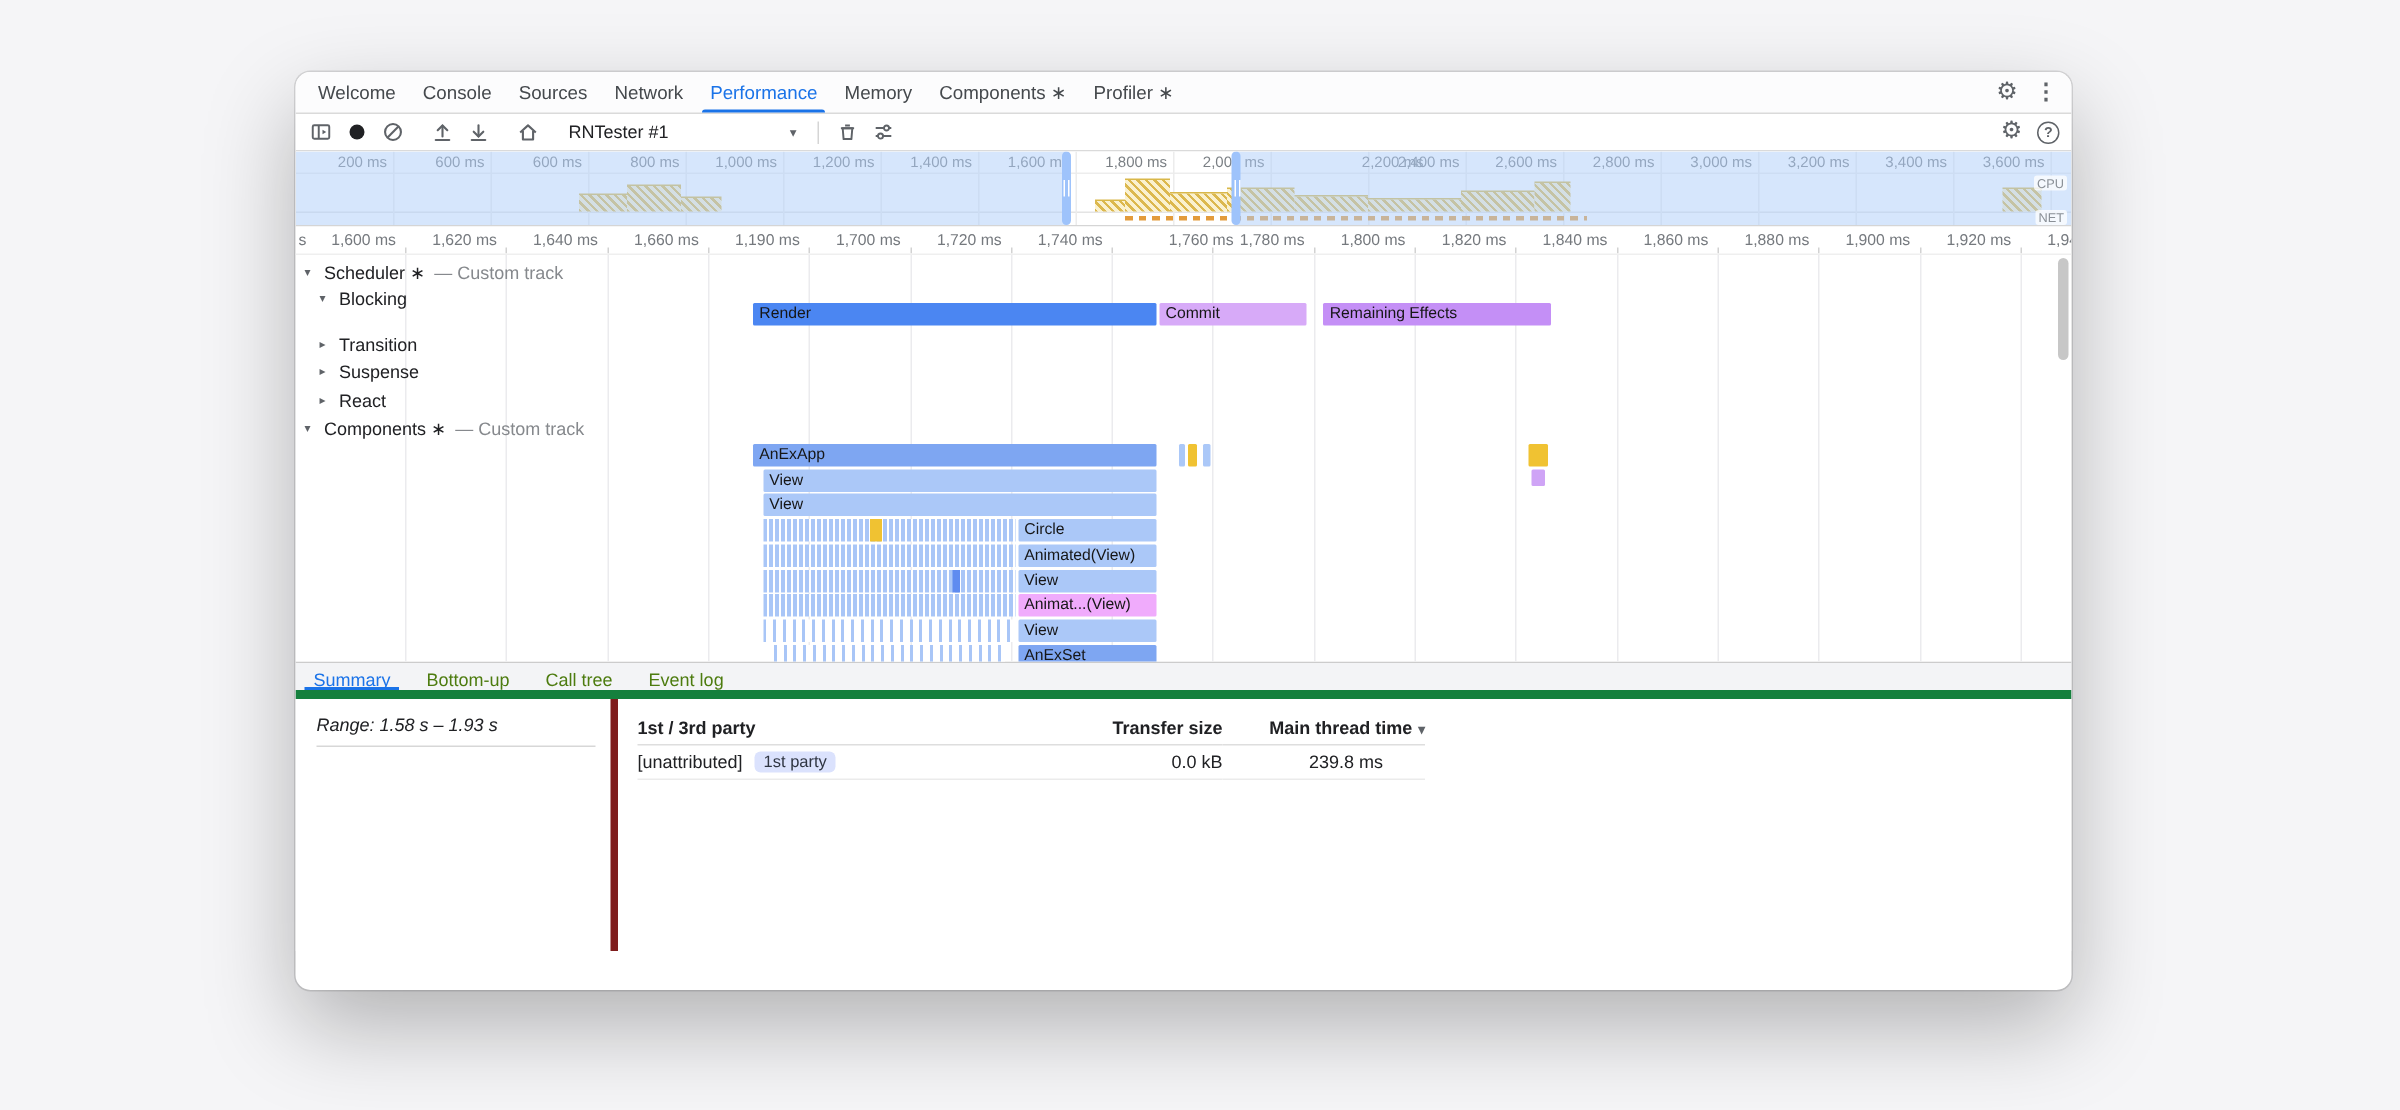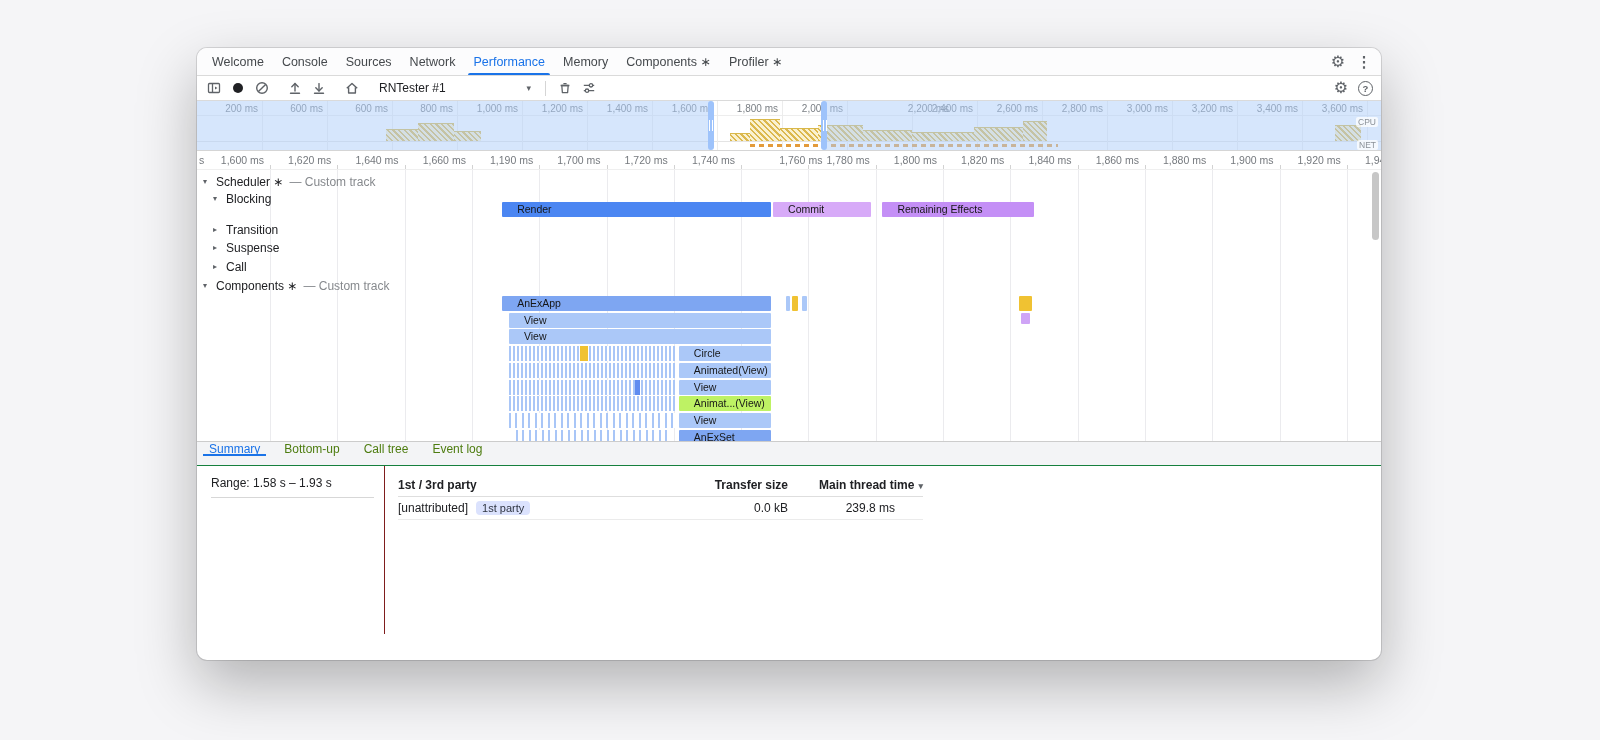--- a/index.html
+++ b/index.html
@@ -67,36 +67,36 @@
   .ruler-frag{position:absolute;left:2px;top:3px;font-size:10.5px;color:#75797e;}
 
   
   .chart{position:relative;height:271px;overflow:hidden;background:#fff;}
   .gline{position:absolute;top:0;bottom:0;width:1px;background:#ebebee;}
   .track-label{position:absolute;font-size:12px;color:#202124;display:flex;align-items:center;gap:4px;
                white-space:nowrap;z-index:3;height:13px;}
   .tl-arrow{font-size:8px;color:#5f6368;width:9px;display:inline-block;}
   .tl-suffix{color:#86898d;margin-left:2px;}
   .bar{position:absolute;height:15px;border-radius:1px;font-size:10.5px;color:#161616;line-height:15px;
-       padding-left:15px;box-sizing:border-box;overflow:hidden;white-space:nowrap;z-index:1;}
+       padding-left:4px;box-sizing:border-box;overflow:hidden;white-space:nowrap;z-index:1;}
   .bar.nolabel{padding-left:0;}
   .strip{position:absolute;height:15px;z-index:1;
          background:repeating-linear-gradient(90deg,#a9c6f7 0 2.5px,#ffffff 2.5px 4px);}
   .strip.sparse{background:repeating-linear-gradient(90deg,#a9c6f7 0 2px,#ffffff 2px 6.5px);}
   .accent{position:absolute;height:15px;z-index:2;}
   .vscroll{position:absolute;right:2px;top:2px;width:7px;height:68px;background:#c7c7c7;border-radius:4px;z-index:6;}
 
   
-  .bottom-tabs{height:25px;background:#f3f4f6;border-top:1px solid #cccccc;border-bottom:1px solid #15803d;
-               display:flex;align-items:flex-start;box-sizing:border-box;}
+  .bottom-tabs{height:25px;background:#f3f4f6;border-top:1px solid #cccccc;border-bottom:6px solid #15803d;
+               display:flex;align-items:flex-end;box-sizing:border-box;}
   .btab{padding:0 12px;font-size:12px;color:#4d7c0f;display:flex;align-items:center;position:relative;white-space:nowrap;}
   .btab.active{color:#1a73e8;}
   .btab.active::after{content:"";position:absolute;left:6px;right:6px;bottom:0;height:2px;background:#1a73e8;}
   .bottom-content{display:flex;height:168px;background:#fff;}
-  .sum-col{width:188px;border-right:1px solid #7f1d1d;padding:10px 0 0 14px;box-sizing:border-box;flex:none;}
+  .sum-col{width:215px;border-right:5px solid #7f1d1d;padding:10px 0 0 14px;box-sizing:border-box;flex:none;font-style:italic;}
   .range{font-size:12px;color:#202124;padding-bottom:7px;border-bottom:1px solid #d7d7d7;margin-right:10px;}
   .legend{margin-top:3px;margin-right:10px;}
   .leg-row{display:flex;align-items:center;height:21px;font-size:12px;color:#202124;}
   .swatch{width:11px;height:11px;border:1px solid rgba(0,0,0,.25);margin-right:7px;box-sizing:border-box;flex:none;}
   .leg-label{flex:1;}
   .leg-val{width:76px;text-align:right;border-bottom:1px solid #9c9c9c;padding:2px 2px;box-sizing:border-box;}
 
   .party{padding:8px 0 0 13px;flex:1;}
   .ptable{display:grid;grid-template-columns:285px 105px 135px;font-size:12px;color:#202124;}
   .ph{font-weight:700;padding:4px 0;border-bottom:1px solid #dedede;}
@@ -331,21 +331,21 @@
         <div class="track-label row" style="top: 53px; left: 16px;">
           <span class="tl-arrow">▸</span>
           <span>Transition</span>
         </div>
         <div class="track-label row" style="top: 71px; left: 16px;">
           <span class="tl-arrow">▸</span>
           <span>Suspense</span>
         </div>
         <div class="track-label row" style="top: 90px; left: 16px;">
           <span class="tl-arrow">▸</span>
-          <span>Call</span>
+          <span>React</span>
         </div>
         <div class="track-label group" style="top: 109px; left: 6px;">
           <span class="tl-arrow">▾</span>
           <span>Components ∗</span>
           <span class="tl-suffix">— Custom track</span>
         </div>
       </div>
     <div id="bar-layer">
         <div class="bar" style="left: 305.185px; width: 269.2px; top: 32px; background: rgb(75, 134, 242);">Render</div>
         <div class="bar" style="left: 576.067px; width: 97.585px; top: 32px; background: rgb(215, 170, 248);">Commit</div>
@@ -360,21 +360,21 @@
         <div class="bar nolabel" style="left: 588.518px; width: 4.038px; top: 126px; background: rgb(171, 200, 248);"></div>
         <div class="bar nolabel" style="left: 595.248px; width: 5.384px; top: 126px; background: rgb(240, 194, 50);"></div>
         <div class="bar nolabel" style="left: 605.343px; width: 4.711px; top: 126px; background: rgb(171, 200, 248);"></div>
         <div class="bar nolabel" style="left: 821.712px; width: 13.46px; top: 126px; background: rgb(240, 194, 50);"></div>
         <div class="bar" style="left: 311.915px; width: 262.47px; top: 142.7px; background: rgb(171, 200, 248);">View</div>
         <div class="bar nolabel" style="left: 824.068px; width: 8.749px; top: 142.7px; height: 11px; background: rgb(207, 164, 246);"></div>
         <div class="bar" style="left: 311.915px; width: 262.47px; top: 159.4px; background: rgb(171, 200, 248);">View</div>
         <div class="bar" style="left: 481.848px; width: 92.5375px; top: 176.1px; background: rgb(171, 200, 248);">Circle</div>
         <div class="bar" style="left: 481.848px; width: 92.5375px; top: 192.8px; background: rgb(171, 200, 248);">Animated(View)</div>
         <div class="bar" style="left: 481.848px; width: 92.5375px; top: 209.5px; background: rgb(171, 200, 248);">View</div>
-        <div class="bar" style="left: 481.848px; width: 92.5375px; top: 226.2px; background: #bef264;">Animat...(View)</div>
+        <div class="bar" style="left: 481.848px; width: 92.5375px; top: 226.2px; background: #f0abfc;">Animat...(View)</div>
         <div class="bar" style="left: 481.848px; width: 92.5375px; top: 242.9px; background: rgb(171, 200, 248);">View</div>
         <div class="bar" style="left: 481.848px; width: 92.5375px; top: 259.6px; background: rgb(126, 166, 242);">AnExSet</div>
         <div class="accent" style="left: 382.58px; width: 8.4125px; top: 176.1px; background: rgb(240, 194, 50);"></div>
         <div class="accent" style="left: 438.103px; width: 5.0475px; top: 209.5px; background: rgb(95, 140, 240);"></div>
       </div>
     <div class="vscroll"></div>
   </div>
 
   <div class="bottom-tabs" id="bottom-tabs">
       <div class="btab active">Summary</div>

